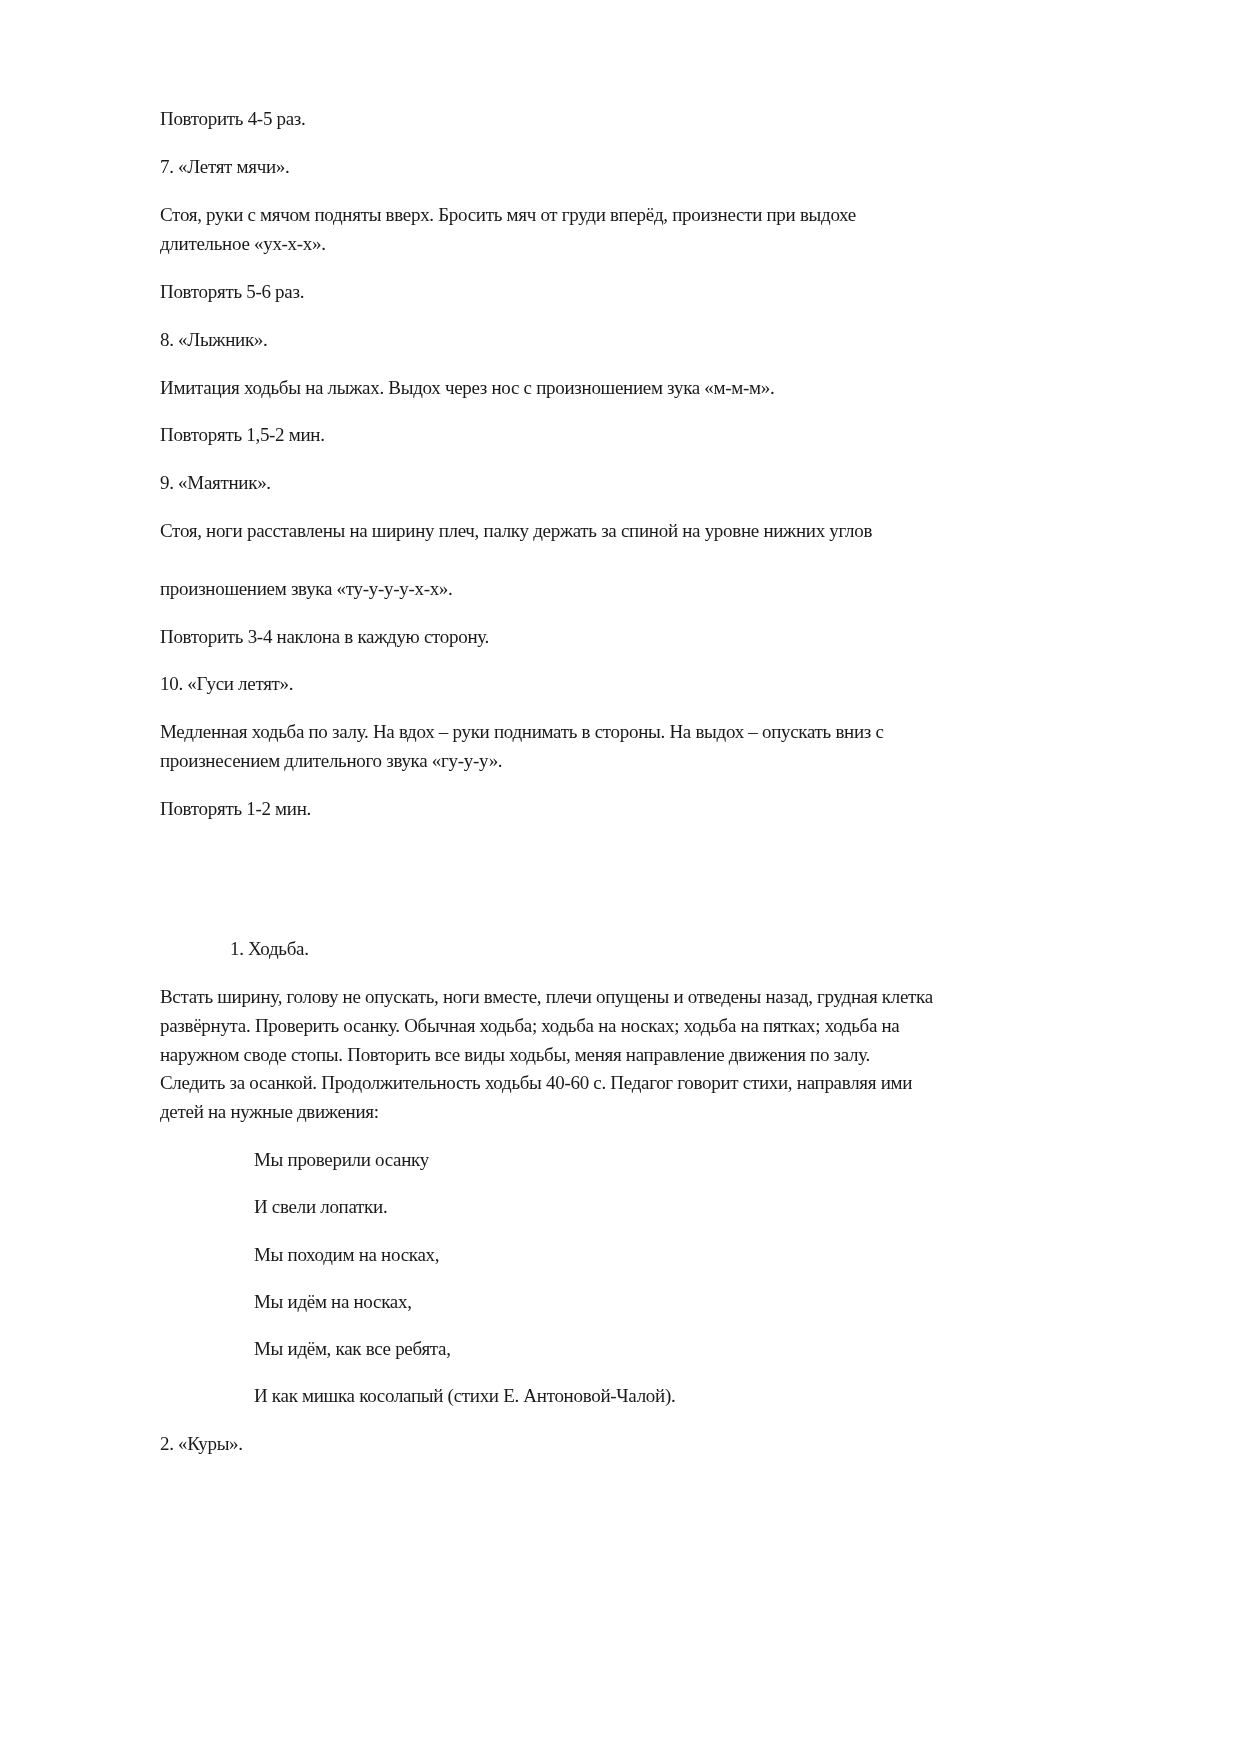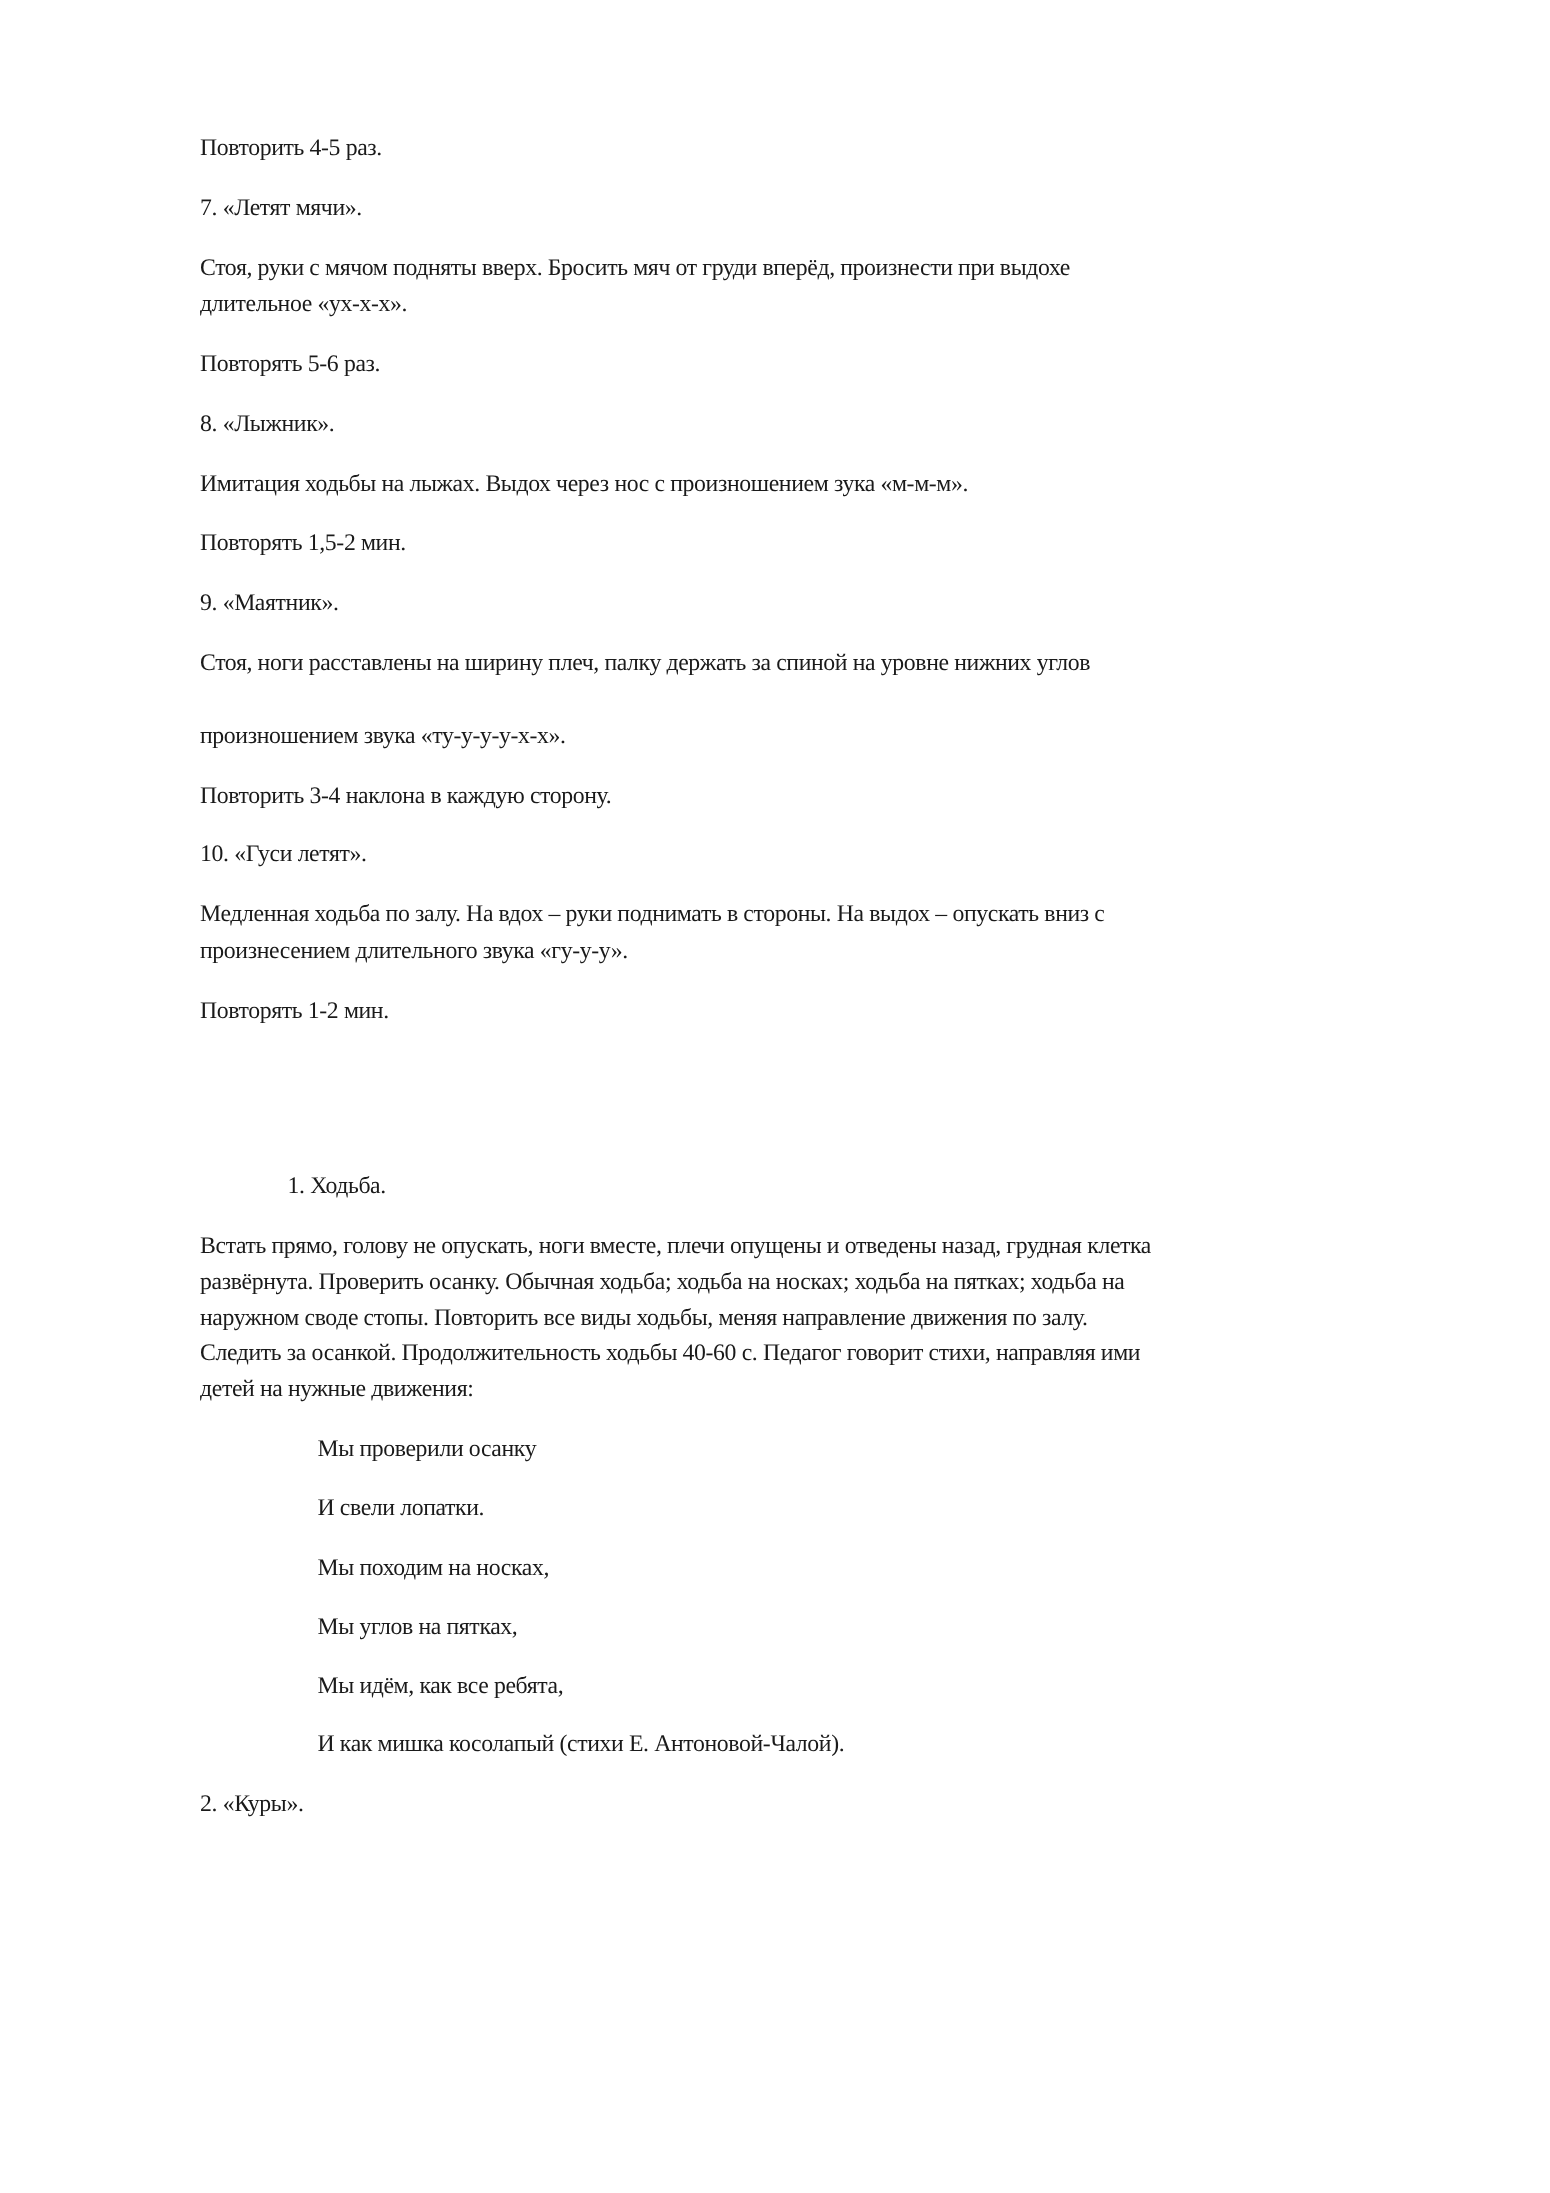--- a/index.html
+++ b/index.html
@@ -49,25 +49,25 @@
   <div class="line" style="top:420px">Повторять 1,5-2 мин.</div>
   <div class="line" style="top:468px">9. «Маятник».</div>
   <div class="line" style="top:516px">Стоя, ноги расставлены на ширину плеч, палку держать за спиной на уровне нижних углов</div>
   <div class="line" style="top:574px">произношением  звука «ту-у-у-у-х-х».</div>
   <div class="line" style="top:622px">Повторить 3-4 наклона в каждую сторону.</div>
   <div class="line" style="top:669px">10. «Гуси летят».</div>
   <div class="line" style="top:717px">Медленная ходьба по залу. На вдох – руки поднимать в стороны. На выдох – опускать вниз с</div>
   <div class="line" style="top:746px">произнесением длительного звука «гу-у-у».</div>
   <div class="line" style="top:794px">Повторять 1-2 мин.</div>
   <div class="line indent-list" style="top:934px">1. Ходьба.</div>
-  <div class="line" style="top:982px">Встать прямо, голову не опускать, ноги вместе, плечи опущены и отведены назад, грудная клетка</div>
+  <div class="line" style="top:982px">Встать ширину, голову не опускать, ноги вместе, плечи опущены и отведены назад, грудная клетка</div>
   <div class="line" style="top:1011px">развёрнута. Проверить осанку. Обычная ходьба; ходьба на носках; ходьба на пятках; ходьба на</div>
   <div class="line" style="top:1040px">наружном своде стопы. Повторить все виды ходьбы, меняя направление движения по залу.</div>
   <div class="line" style="top:1068px">Следить за осанкой. Продолжительность ходьбы 40-60 с. Педагог говорит стихи, направляя ими</div>
   <div class="line" style="top:1097px">детей на нужные движения:</div>
   <div class="line indent-poem" style="top:1145px">Мы проверили осанку</div>
   <div class="line indent-poem" style="top:1192px">И свели лопатки.</div>
   <div class="line indent-poem" style="top:1240px">Мы походим на носках,</div>
-  <div class="line indent-poem" style="top:1287px">Мы углов на пятках,</div>
+  <div class="line indent-poem" style="top:1287px">Мы идём на носках,</div>
   <div class="line indent-poem" style="top:1334px">Мы идём, как все ребята,</div>
   <div class="line indent-poem" style="top:1381px">И как мишка косолапый (стихи Е. Антоновой-Чалой).</div>
   <div class="line" style="top:1429px">2. «Куры».</div>
 </div>
 
 </body></html>

